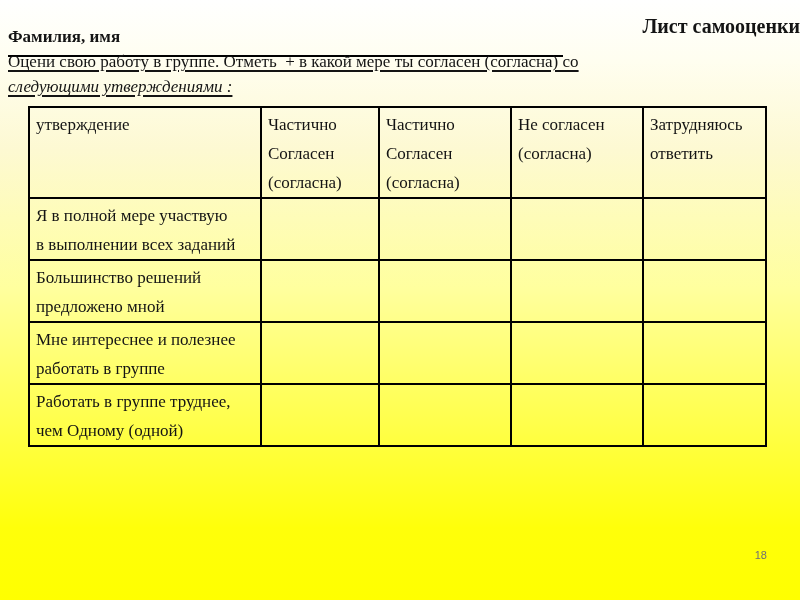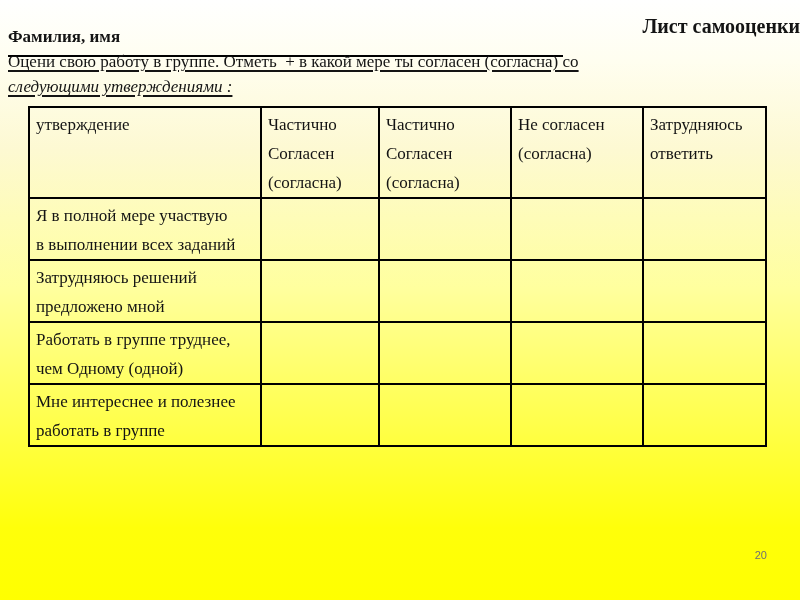--- a/index.html
+++ b/index.html
@@ -142,46 +142,46 @@
           <div>Я в полной мере участвую</div>
           <div>в выполнении всех заданий</div>
         </td>
         <td></td>
         <td></td>
         <td></td>
         <td></td>
       </tr>
       <tr>
         <td>
-          <div>Затрудняюсь решений</div>
+          <div>Большинство решений</div>
           <div>предложено мной</div>
+        </td>
+        <td></td>
+        <td></td>
+        <td></td>
+        <td></td>
+      </tr>
+      <tr>
+        <td>
+          <div>Мне интереснее и полезнее</div>
+          <div>работать в группе</div>
         </td>
         <td></td>
         <td></td>
         <td></td>
         <td></td>
       </tr>
       <tr>
         <td>
           <div>Работать в группе труднее,</div>
           <div>чем Одному (одной)</div>
         </td>
         <td></td>
         <td></td>
         <td></td>
         <td></td>
       </tr>
-      <tr>
-        <td>
-          <div>Мне интереснее и полезнее</div>
-          <div>работать в группе</div>
-        </td>
-        <td></td>
-        <td></td>
-        <td></td>
-        <td></td>
-      </tr>
     </tbody>
   </table>
 
-  <div class="page-number">20</div>
+  <div class="page-number">18</div>
 
 </div>
 
 </body></html>

